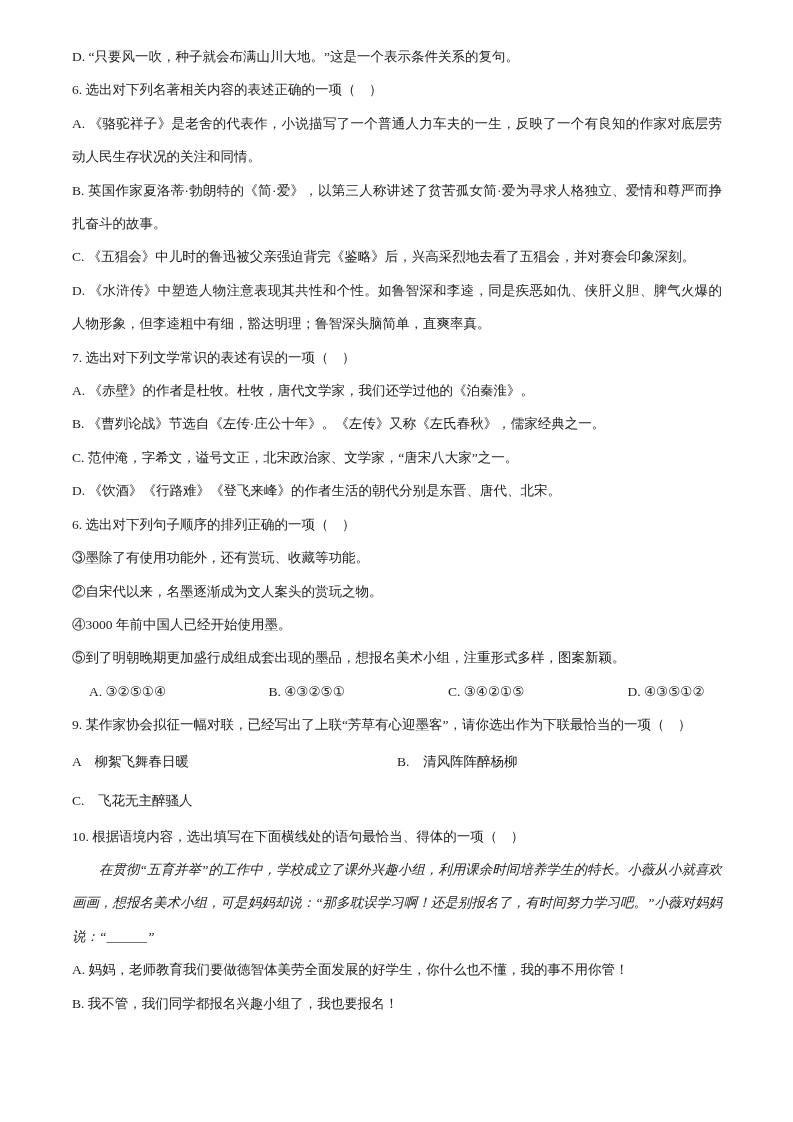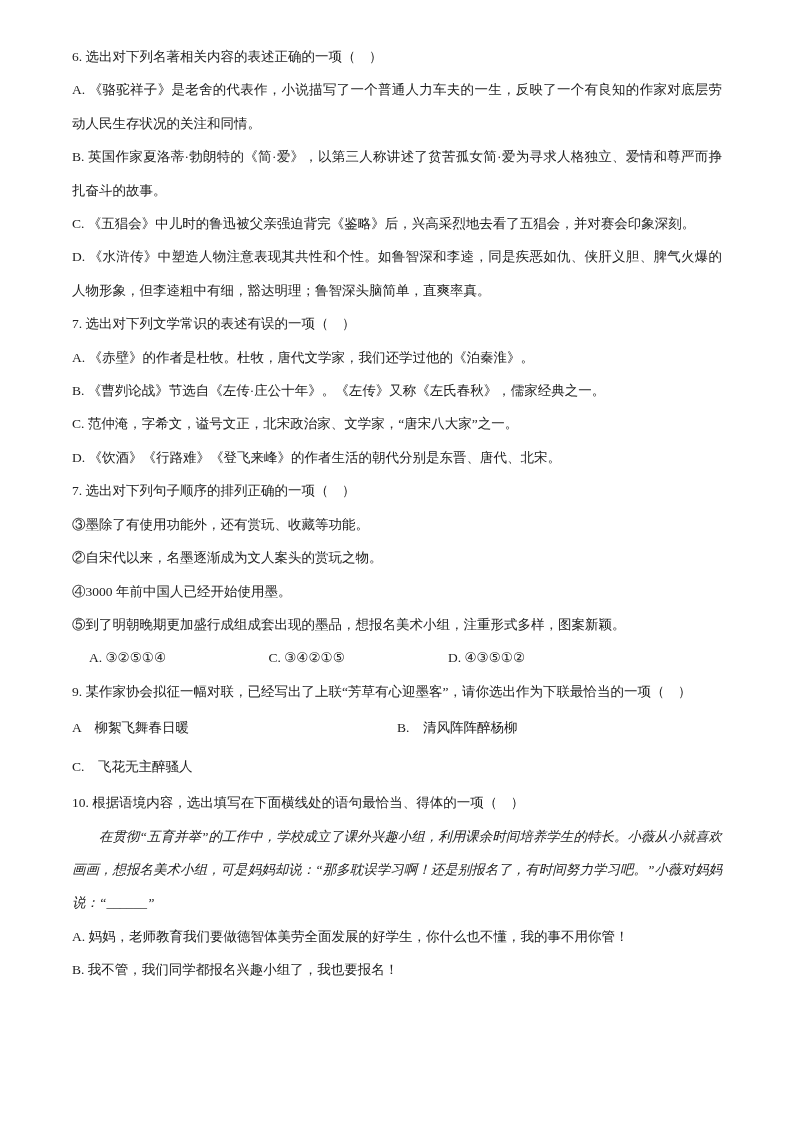--- a/index.html
+++ b/index.html
@@ -42,40 +42,42 @@
   .context {
     font-style: italic;
     text-indent: 2em;
   }
 </style>
 </head>
 <body>
 
 <div class="page">
 
+  <p class="para">D. “只要风一吹，种子就会布满山川大地。”这是一个表示条件关系的复句。</p>
 
   <p class="para">6. 选出对下列名著相关内容的表述正确的一项（　）</p>
   <p class="para">A. 《骆驼祥子》是老舍的代表作，小说描写了一个普通人力车夫的一生，反映了一个有良知的作家对底层劳动人民生存状况的关注和同情。</p>
   <p class="para">B. 英国作家夏洛蒂·勃朗特的《简·爱》，以第三人称讲述了贫苦孤女简·爱为寻求人格独立、爱情和尊严而挣扎奋斗的故事。</p>
   <p class="para">C. 《五猖会》中儿时的鲁迅被父亲强迫背完《鉴略》后，兴高采烈地去看了五猖会，并对赛会印象深刻。</p>
   <p class="para">D. 《水浒传》中塑造人物注意表现其共性和个性。如鲁智深和李逵，同是疾恶如仇、侠肝义胆、脾气火爆的人物形象，但李逵粗中有细，豁达明理；鲁智深头脑简单，直爽率真。</p>
 
   <p class="para">7. 选出对下列文学常识的表述有误的一项（　）</p>
   <p class="para">A. 《赤壁》的作者是杜牧。杜牧，唐代文学家，我们还学过他的《泊秦淮》。</p>
   <p class="para">B. 《曹刿论战》节选自《左传·庄公十年》。《左传》又称《左氏春秋》，儒家经典之一。</p>
   <p class="para">C. 范仲淹，字希文，谥号文正，北宋政治家、文学家，“唐宋八大家”之一。</p>
   <p class="para">D. 《饮酒》《行路难》《登飞来峰》的作者生活的朝代分别是东晋、唐代、北宋。</p>
 
-  <p class="para">7. 选出对下列句子顺序的排列正确的一项（　）</p>
+  <p class="para">6. 选出对下列句子顺序的排列正确的一项（　）</p>
   <p class="para">③墨除了有使用功能外，还有赏玩、收藏等功能。</p>
   <p class="para">②自宋代以来，名墨逐渐成为文人案头的赏玩之物。</p>
   <p class="para">④3000 年前中国人已经开始使用墨。</p>
   <p class="para">⑤到了明朝晚期更加盛行成组成套出现的墨品，想报名美术小组，注重形式多样，图案新颖。</p>
   <div class="answers-row">
     <span>A. ③②⑤①④</span>
+    <span>B. ④③②⑤①</span>
     <span>C. ③④②①⑤</span>
     <span>D. ④③⑤①②</span>
   </div>
 
   <p class="para">9. 某作家协会拟征一幅对联，已经写出了上联“芳草有心迎墨客”，请你选出作为下联最恰当的一项（　）</p>
   <div class="couplet-row">
     <span>A　柳絮飞舞春日暖</span>
     <span>B.　清风阵阵醉杨柳</span>
   </div>
   <div class="couplet-row">

